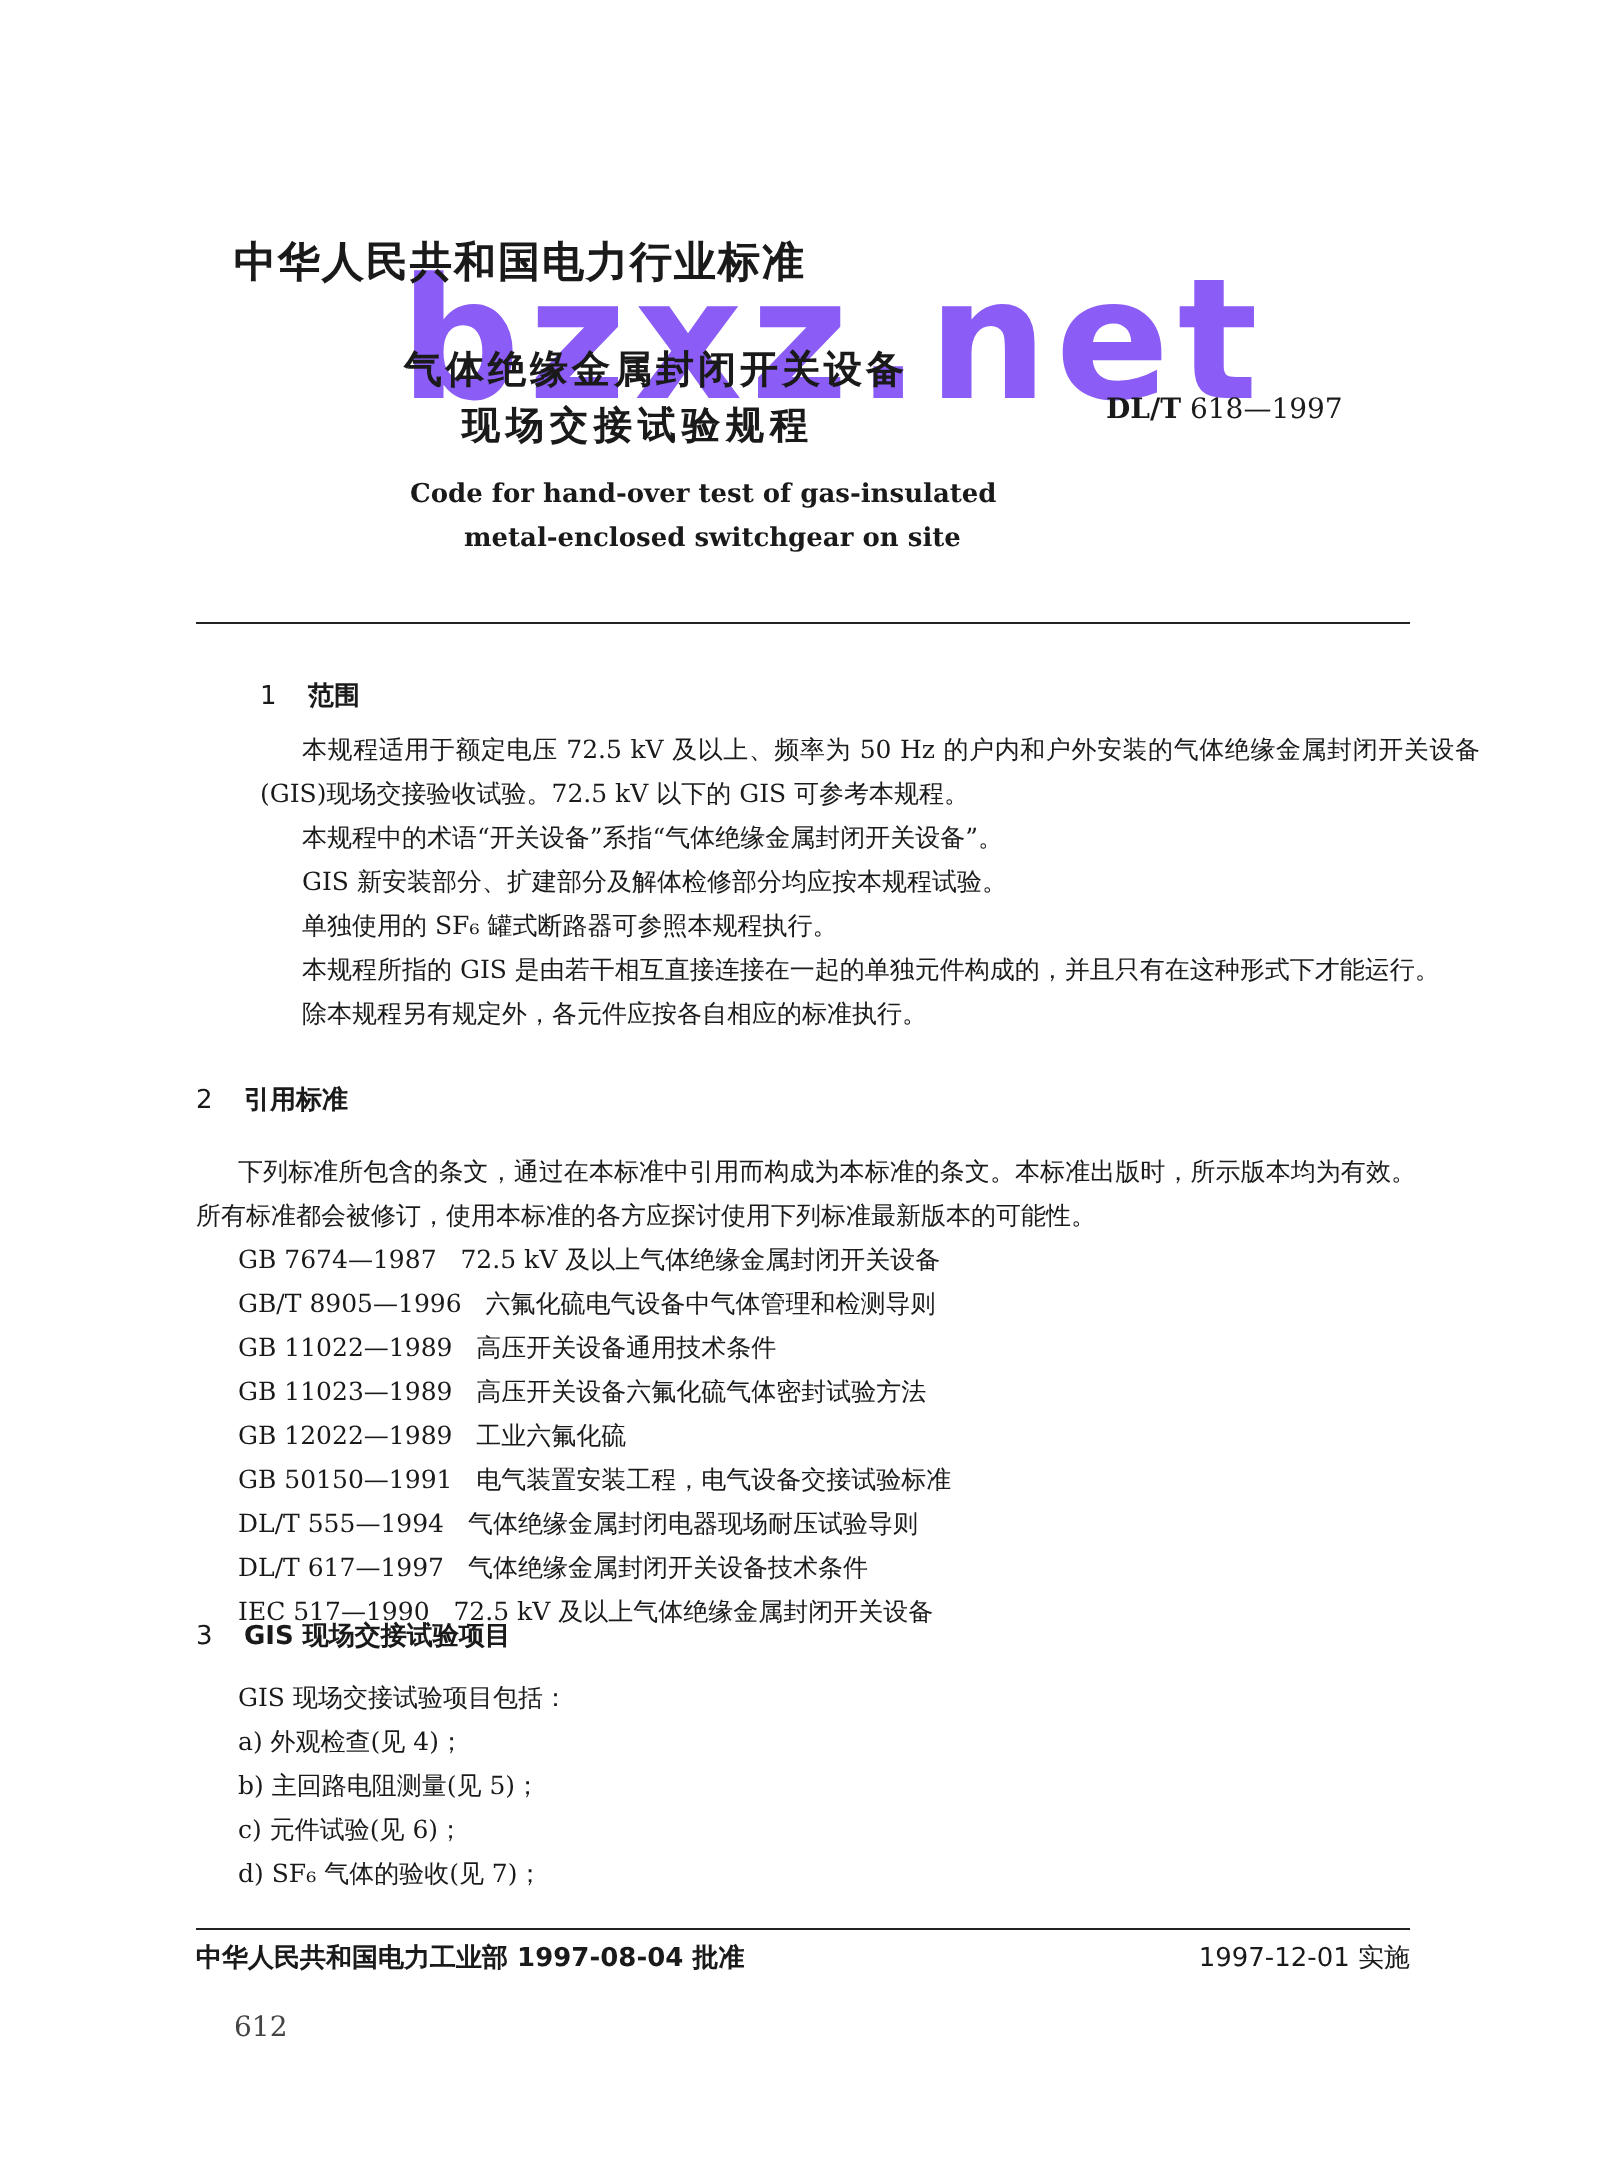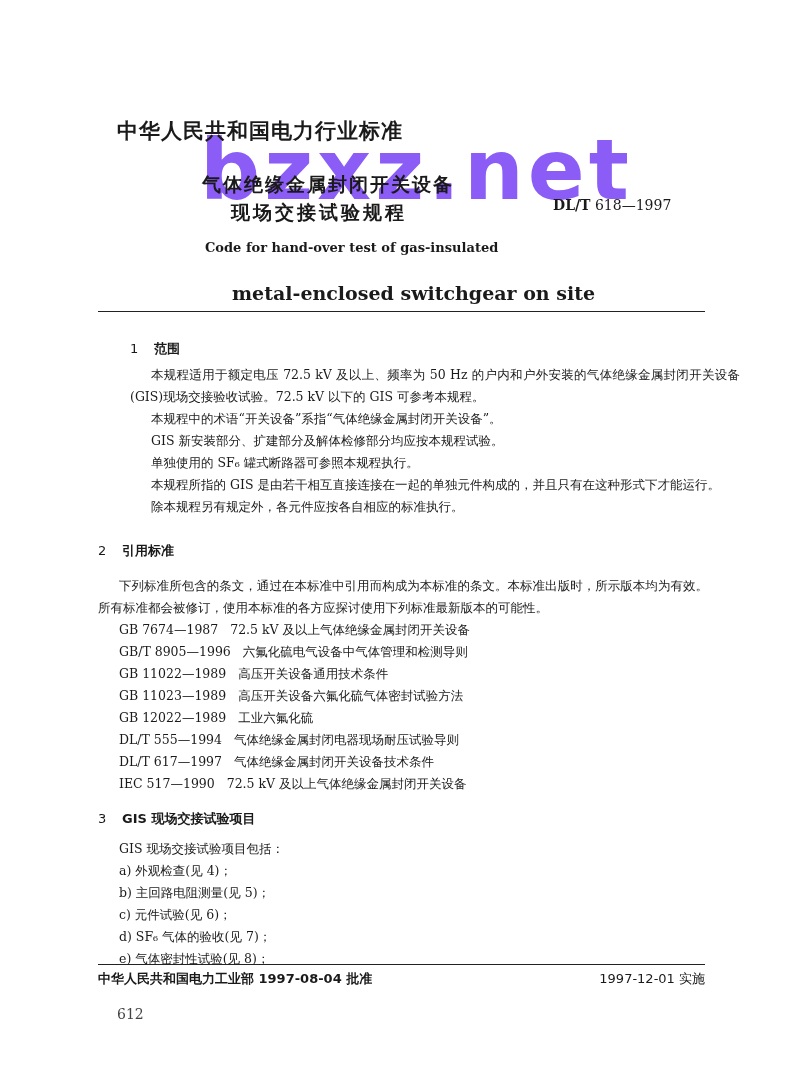--- a/index.html
+++ b/index.html
@@ -71,23 +71,22 @@
     left: 205px;
     top: 240px;
     font-weight: bold;
     font-size: 13px;
     z-index: 1;
   }
   .title-en-2 {
     left: 232px;
     top: 262px;
     font-weight: bold;
-    font-size: 19px;
-    z-index: 1;
-    margin-top: 20px;
+    font-size: 13px;
+    z-index: 1;
   }
 
   .rule {
     left: 98px;
     width: 607px;
     height: 1px;
     background: #222;
   }
   .rule-top { top: 311px; }
   .rule-bottom { top: 964px; }
@@ -175,36 +174,36 @@
     <span class="num">2</span><span>引用标准</span>
   </div>
   <div class="gap" style="height:13px;"></div>
   <p class="para">下列标准所包含的条文，通过在本标准中引用而构成为本标准的条文。本标准出版时，所示版本均为有效。所有标准都会被修订，使用本标准的各方应探讨使用下列标准最新版本的可能性。</p>
   <div>
     <div class="indent-line"><span class="ref-code">GB 7674—1987</span>&nbsp;&nbsp;&nbsp;<span>72.5 kV 及以上气体绝缘金属封闭开关设备</span></div>
     <div class="indent-line"><span class="ref-code">GB/T 8905—1996</span>&nbsp;&nbsp;&nbsp;<span>六氟化硫电气设备中气体管理和检测导则</span></div>
     <div class="indent-line"><span class="ref-code">GB 11022—1989</span>&nbsp;&nbsp;&nbsp;<span>高压开关设备通用技术条件</span></div>
     <div class="indent-line"><span class="ref-code">GB 11023—1989</span>&nbsp;&nbsp;&nbsp;<span>高压开关设备六氟化硫气体密封试验方法</span></div>
     <div class="indent-line"><span class="ref-code">GB 12022—1989</span>&nbsp;&nbsp;&nbsp;<span>工业六氟化硫</span></div>
+    <div class="indent-line"><span class="ref-code">GB 50150—1991</span>&nbsp;&nbsp;&nbsp;<span>电气装置安装工程，电气设备交接试验标准</span></div>
     <div class="indent-line"><span class="ref-code">DL/T 555—1994</span>&nbsp;&nbsp;&nbsp;<span>气体绝缘金属封闭电器现场耐压试验导则</span></div>
     <div class="indent-line"><span class="ref-code">DL/T 617—1997</span>&nbsp;&nbsp;&nbsp;<span>气体绝缘金属封闭开关设备技术条件</span></div>
     <div class="indent-line"><span class="ref-code">IEC 517—1990</span>&nbsp;&nbsp;&nbsp;<span>72.5 kV 及以上气体绝缘金属封闭开关设备</span></div>
   </div>
 </div>
 
 <div class="abs content" style="top:808px;">
   <div class="section-heading">
     <span class="num">3</span><span>GIS 现场交接试验项目</span>
   </div>
   <div class="gap" style="height:8px;"></div>
   <div class="indent-line">GIS 现场交接试验项目包括：</div>
   <div class="indent-line">a) 外观检查(见 4)；</div>
   <div class="indent-line">b) 主回路电阻测量(见 5)；</div>
   <div class="indent-line">c) 元件试验(见 6)；</div>
   <div class="indent-line">d) SF₆ 气体的验收(见 7)；</div>
-  <div class="indent-line">e) 气体密封性试验(见 8)；</div>
 </div>
 
 <div class="abs rule rule-bottom"></div>
 
 <div class="abs footer-left">中华人民共和国电力工业部 1997-08-04 批准</div>
 <div class="abs footer-right">1997-12-01 实施</div>
 <div class="abs page-num">612</div>
 
 </body></html>

